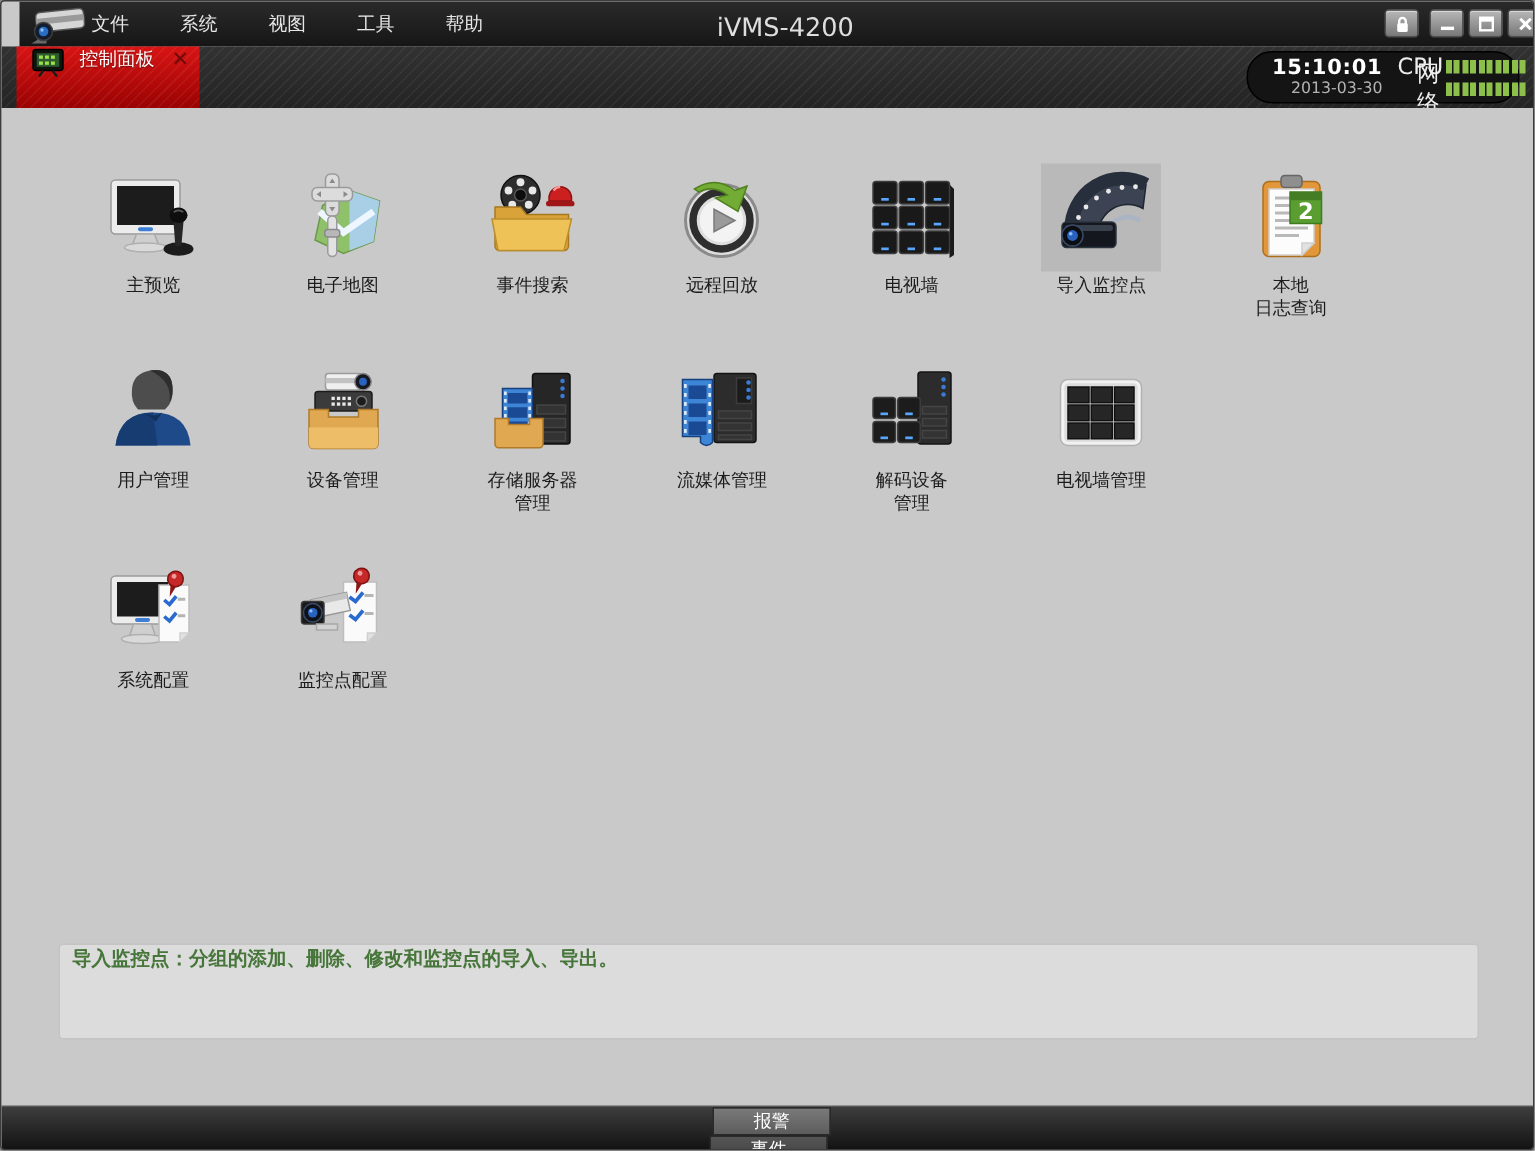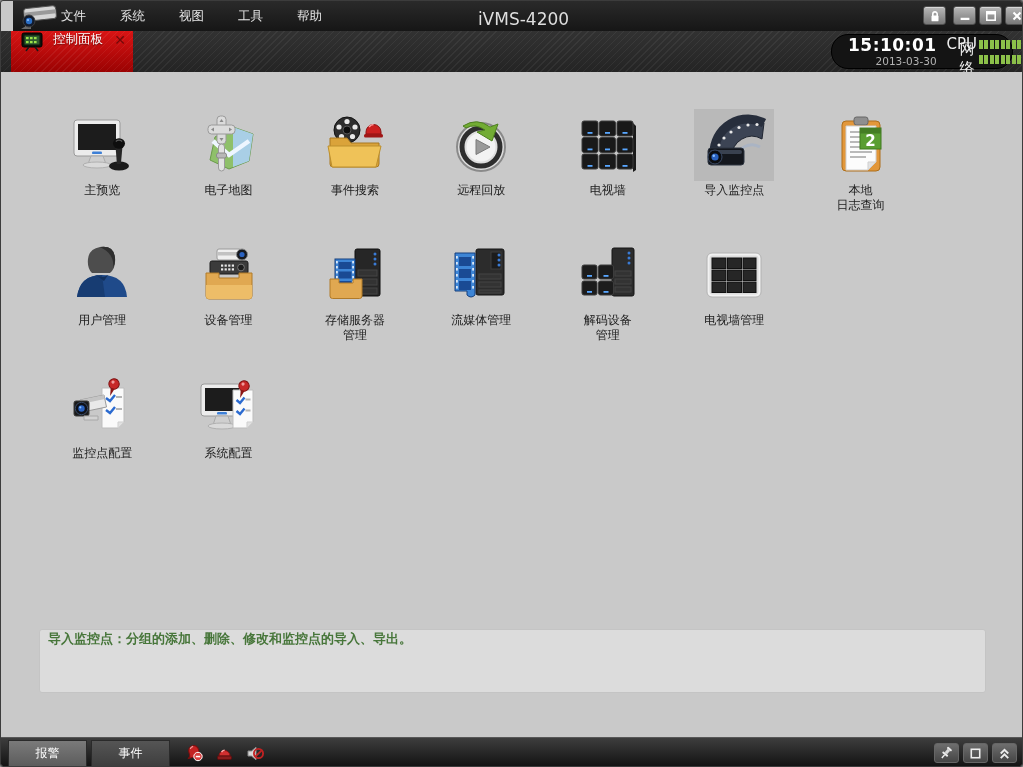--- a/index.html
+++ b/index.html
@@ -44,21 +44,21 @@
   .tab-close{
     position:absolute;right:7px;top:3px;color:#6f0a0a;font-size:14px;font-weight:bold;
     line-height:12px;cursor:pointer;
   }
   
   .clock-panel{
     position:absolute;right:9px;top:3px;width:182px;height:35px;border-radius:17px;
     background:#141414;border:1px solid #000;display:flex;align-items:center;
   }
   .time-block{margin-left:16px;text-align:right;line-height:1;}
-  .time{color:#fff;font-size:17px;font-weight:bold;letter-spacing:.5px;}
+  .time{color:#fff;font-size:14px;font-weight:bold;letter-spacing:.5px;}
   .date{color:#b2b2b2;font-size:10.5px;margin-top:2px;}
   .meter-block{margin-left:10px;display:flex;flex-direction:column;gap:3px;}
   .meter-row{display:flex;align-items:center;height:12px;}
   .meter-label{color:#eee;font-size:15px;width:28px;text-align:right;}
   .meter{display:flex;gap:1.5px;margin-left:4px;}
   .meter i{display:block;width:4px;height:9px;background:#8cc04a;}
   
   .content{position:absolute;left:0;top:71px;width:100%;height:665px;background:#c9c9c9;}
   .grid{position:absolute;left:38px;top:37px;}
   .grid-row{display:flex;}
@@ -71,21 +71,21 @@
   .desc-panel{
     position:absolute;left:38px;top:557px;width:947px;height:64px;
     background:#dcdcdc;border:1px solid #c4c4c4;border-radius:3px;
     display:flex;align-items:flex-start;padding-left:8px;
   }
   .desc-text{color:#47763a;font-size:13px;font-weight:bold;}
   
   .statusbar{
     position:absolute;left:0;top:736px;width:100%;height:31px;
     background:linear-gradient(180deg,#3d3d3d,#101010);
-    border-top:1px solid #585858;display:flex;align-items:center;
+    border-top:1px solid #585858;display:flex;align-items:center;flex-direction:column;
   }
   .sb-tab{
     height:27px;margin:0 1px 0 0;display:flex;align-items:center;justify-content:center;
     color:#fff;font-size:12px;cursor:pointer;border:1px solid #2a2a2a;
   }
   .sb-tab.alarm{width:79px;margin-left:7px;background:linear-gradient(180deg,#7a7a7a,#5c5c5c);}
   .sb-tab.event{width:79px;margin-left:3px;background:linear-gradient(180deg,#555,#3e3e3e);}
   .sb-icons{display:flex;align-items:center;gap:13px;margin-left:15px;}
   .sb-right{margin-left:auto;display:flex;gap:4px;margin-right:5px;}
   .sb-btn{
@@ -574,51 +574,20 @@
               <span></span>
           </div>
         </div>
       </div>
 
       <div class="grid-row r3">
 
         <div class="cell">
           <div class="icon-wrap">
               <svg width="64" height="64" viewBox="0 0 64 64">
-            <path d="M32 12 h22 v34 l-6 6 H32 z" fill="#fafafa" stroke="#bdbdbd"></path>
-            <path d="M48 52 l6 -6 h-6 z" fill="#e2e2e2" stroke="#cfcfcf"></path>
-            <g>
-              <path d="M36 22 l4 3 5 -6" stroke="#2a6ad0" stroke-width="2.4" fill="none"></path>
-              <rect x="46" y="20" width="6" height="2" fill="#b5b5b5"></rect>
-              <path d="M36 34 l4 3 5 -6" stroke="#2a6ad0" stroke-width="2.4" fill="none"></path>
-              <rect x="46" y="32" width="6" height="2" fill="#b5b5b5"></rect>
-            </g>
-            <g transform="rotate(18 44 8)">
-              <circle cx="44" cy="8" r="5.2" fill="#c62828" stroke="#7e1111"></circle>
-              <circle cx="42.5" cy="6.5" r="1.6" fill="#ef9a9a"></circle>
-              <path d="M42 12.5 l2 8 l2 -8 z" fill="#8a1515"></path>
-            </g>
-            <path d="M10 24 l24 -5 l2.5 12 l-24 5 z" fill="#e9e9e9" stroke="#9a9a9a"></path>
-            <path d="M10 24 l24 -5 l.8 4 l-24 5 z" fill="#c4c4c4"></path>
-            <rect x="4" y="25" width="15" height="15" rx="2" fill="#1a1a1a" stroke="#3a3a3a"></rect>
-            <circle cx="11.5" cy="32.5" r="6.2" fill="#0e1118" stroke="#3a4a66"></circle>
-            <circle cx="11.5" cy="32.5" r="3.2" fill="#2a62c0"></circle>
-            <circle cx="10.3" cy="31.3" r="1.1" fill="#8cc0ff"></circle>
-            <path d="M14 40 h14 v4 h-14 z" fill="#d2d2d2" stroke="#a8a8a8"></path>
-          </svg>
-            </div>
-          <div class="cell-label">
-            <span>监控点配置</span>
-              <span></span>
-          </div>
-        </div>
-
-        <div class="cell">
-          <div class="icon-wrap">
-              <svg width="64" height="64" viewBox="0 0 64 64">
             <rect x="4" y="8" width="42" height="32" rx="3" fill="#ececec" stroke="#9a9a9a"></rect>
             <rect x="8" y="12" width="34" height="23" fill="#1c1c1c"></rect>
             <rect x="20" y="36" width="10" height="2.6" rx="1.2" fill="#3d7fd6"></rect>
             <path d="M19 40 h12 l3 9 h-18 z" fill="#cfcfcf" stroke="#aaa"></path>
             <ellipse cx="25" cy="50" rx="14" ry="3" fill="#d9d9d9" stroke="#b0b0b0"></ellipse>
             <path d="M36 14 h20 v32 l-6 6 H36 z" fill="#fafafa" stroke="#bdbdbd"></path>
             <path d="M50 52 l6 -6 h-6 z" fill="#e2e2e2" stroke="#cfcfcf"></path>
             <g>
               <path d="M39.5 24 l3.5 3 4.5 -5.5" stroke="#2a6ad0" stroke-width="2.4" fill="none"></path>
               <rect x="48.5" y="22.5" width="5" height="2" fill="#b5b5b5"></rect>
@@ -627,20 +596,51 @@
             </g>
             <g transform="rotate(18 47 10)">
               <circle cx="47" cy="10" r="5.2" fill="#c62828" stroke="#7e1111"></circle>
               <circle cx="45.5" cy="8.5" r="1.6" fill="#ef9a9a"></circle>
               <path d="M45 14.5 l2 8 l2 -8 z" fill="#8a1515"></path>
             </g>
           </svg>
             </div>
           <div class="cell-label">
             <span>系统配置</span>
+              <span></span>
+          </div>
+        </div>
+
+        <div class="cell">
+          <div class="icon-wrap">
+              <svg width="64" height="64" viewBox="0 0 64 64">
+            <path d="M32 12 h22 v34 l-6 6 H32 z" fill="#fafafa" stroke="#bdbdbd"></path>
+            <path d="M48 52 l6 -6 h-6 z" fill="#e2e2e2" stroke="#cfcfcf"></path>
+            <g>
+              <path d="M36 22 l4 3 5 -6" stroke="#2a6ad0" stroke-width="2.4" fill="none"></path>
+              <rect x="46" y="20" width="6" height="2" fill="#b5b5b5"></rect>
+              <path d="M36 34 l4 3 5 -6" stroke="#2a6ad0" stroke-width="2.4" fill="none"></path>
+              <rect x="46" y="32" width="6" height="2" fill="#b5b5b5"></rect>
+            </g>
+            <g transform="rotate(18 44 8)">
+              <circle cx="44" cy="8" r="5.2" fill="#c62828" stroke="#7e1111"></circle>
+              <circle cx="42.5" cy="6.5" r="1.6" fill="#ef9a9a"></circle>
+              <path d="M42 12.5 l2 8 l2 -8 z" fill="#8a1515"></path>
+            </g>
+            <path d="M10 24 l24 -5 l2.5 12 l-24 5 z" fill="#e9e9e9" stroke="#9a9a9a"></path>
+            <path d="M10 24 l24 -5 l.8 4 l-24 5 z" fill="#c4c4c4"></path>
+            <rect x="4" y="25" width="15" height="15" rx="2" fill="#1a1a1a" stroke="#3a3a3a"></rect>
+            <circle cx="11.5" cy="32.5" r="6.2" fill="#0e1118" stroke="#3a4a66"></circle>
+            <circle cx="11.5" cy="32.5" r="3.2" fill="#2a62c0"></circle>
+            <circle cx="10.3" cy="31.3" r="1.1" fill="#8cc0ff"></circle>
+            <path d="M14 40 h14 v4 h-14 z" fill="#d2d2d2" stroke="#a8a8a8"></path>
+          </svg>
+            </div>
+          <div class="cell-label">
+            <span>监控点配置</span>
               <span></span>
           </div>
         </div>
       </div>
     </div>
 
     <div class="desc-panel">
       <span class="desc-text">导入监控点：分组的添加、删除、修改和监控点的导入、导出。</span>
     </div>
   </div>

